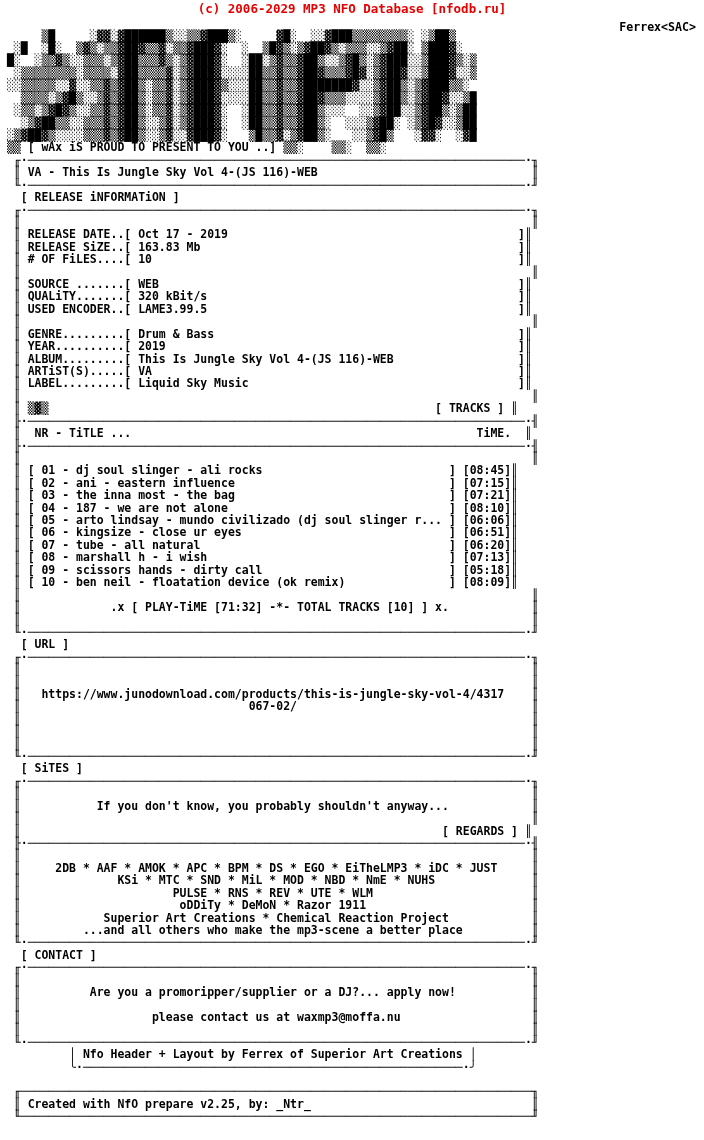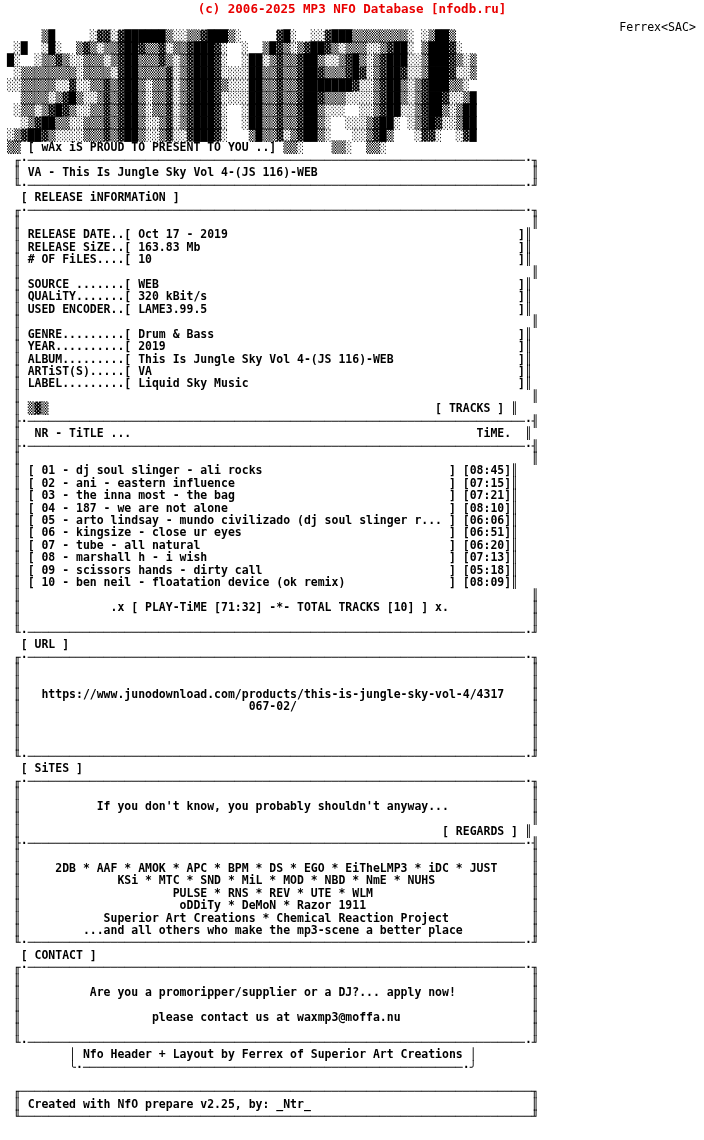--- a/index.html
+++ b/index.html
@@ -50,30 +50,30 @@
     transform: scaleX(0.9895);
     transform-origin: 0 0;
   }
   #credit {
     position: absolute;
     right: 8px;
     top: 20px;
     color: #000000;
     font-family: "DejaVu Sans Mono", "Liberation Mono", monospace;
     font-size: 11.6px;
-    font-weight: normal;
+    font-weight: bold;
     white-space: pre;
   }
 </style>
 </head>
 <body>
 
 <div id="root">
 
-  <div class="dbline">(c) 2006-2025 MP3 NFO Database [nfodb.ru]</div>
+  <div class="dbline">(c) 2006-2029 MP3 NFO Database [nfodb.ru]</div>
 
   <div id="credit">Ferrex&lt;SAC&gt;</div>
 
   <pre id="nfo">      ▒█     ░▓▓░▓██████▒░░▒▒▓███▒░     ▓█░  ░░▓███▒▒▒▒▒▒▒▒░ ░▒██▒     
   ░█  ░█░  ▒▓▒░▒▒▓██▓▒▒▓░▒▒▓███▓░  ░  ▒█▓▒░▒▓██▓▒░▒▒▒░░▒▓██░ ▒███▓░    
  █░  ░▒▒▓▒░░▒▒▒░▒▓██▒▒▒▓▒░▒▓███▓░  ░██░▒▓▒▒▓██▒░░▒▓█▒░▒▓███░░▒███▓▒░▒  
   ░▒▒▒▒▒▒▒▒░▒▒▒▒░▓██▒▒▒▒▓░▒▓███▓░░░░██▒▒▓▒▒▓██▓▒▒▒▓█▓░▒▓██▓░░▒███▓░░▒  
  ░░▒▒▒▒▒░░▓░░▒▒▓▒▓██▒░▒▒▓░▒▓███▓▒░░░██▒▒▓▒▒▓███████▓░░▒▓██▒░▒▓███▒▒░   
    ▒▒▒▒░▒▓█▒░░▒▓▒▓██▒░▒▒▓░▒▓███▓░░░░██▒▒▓▒▒▓██▓▒▒▒░░░░▒▓██▒░▒▓██▓░░▒█  
   ░▒▒░▒▓█▓▒░░▒▒▓▒▓██▒░▒▒▓░▒▓███▓░  ░██▒▒▓▒▒▓██▒░░░  ░░▒▓██░░▒▓██▒░▒██  

